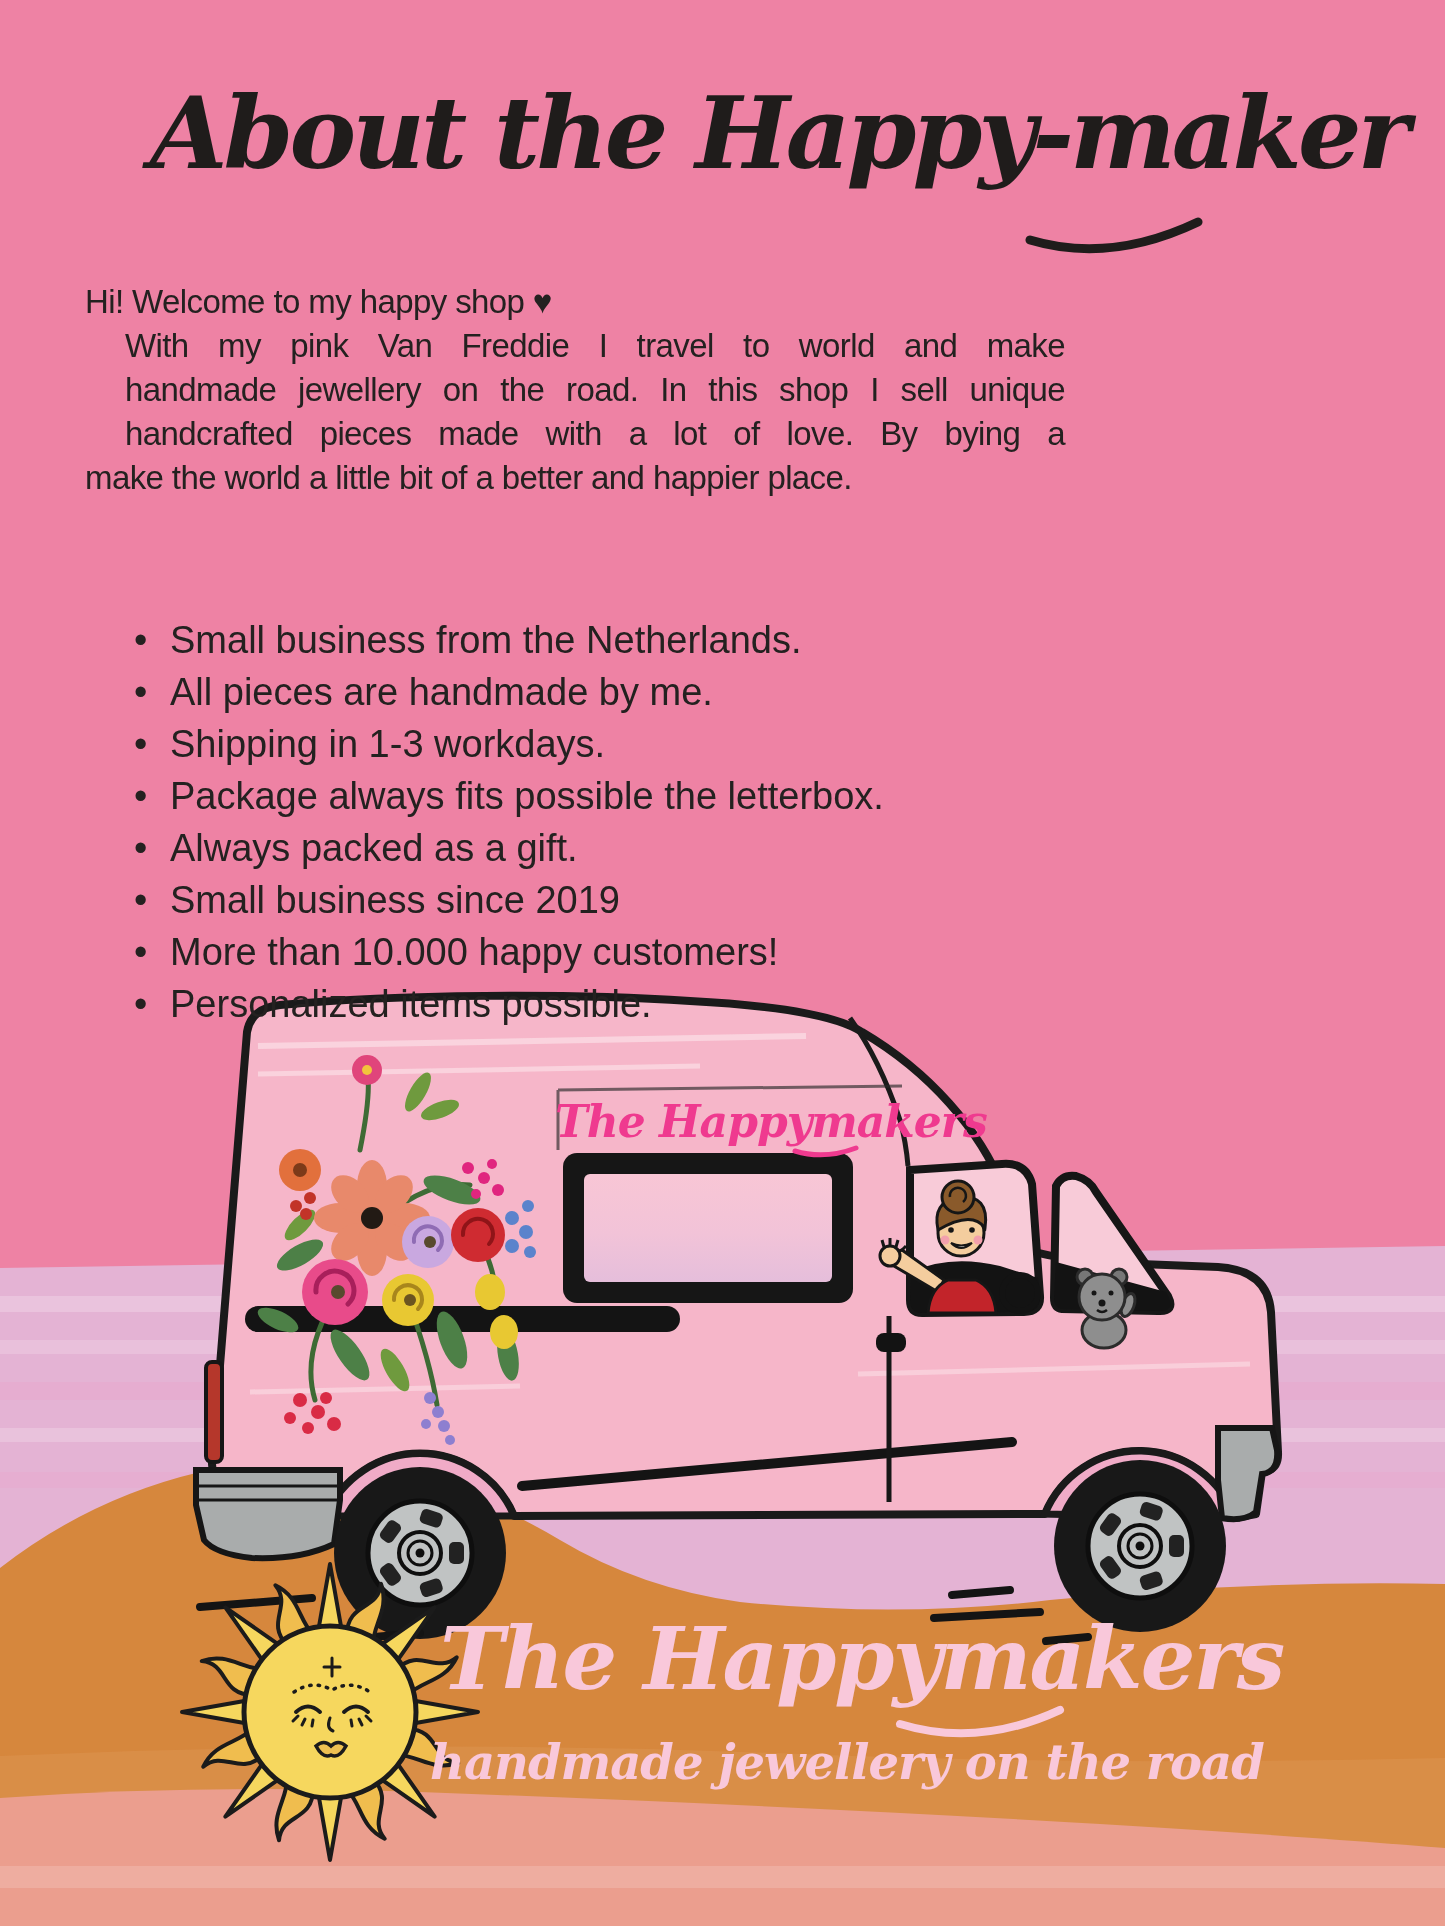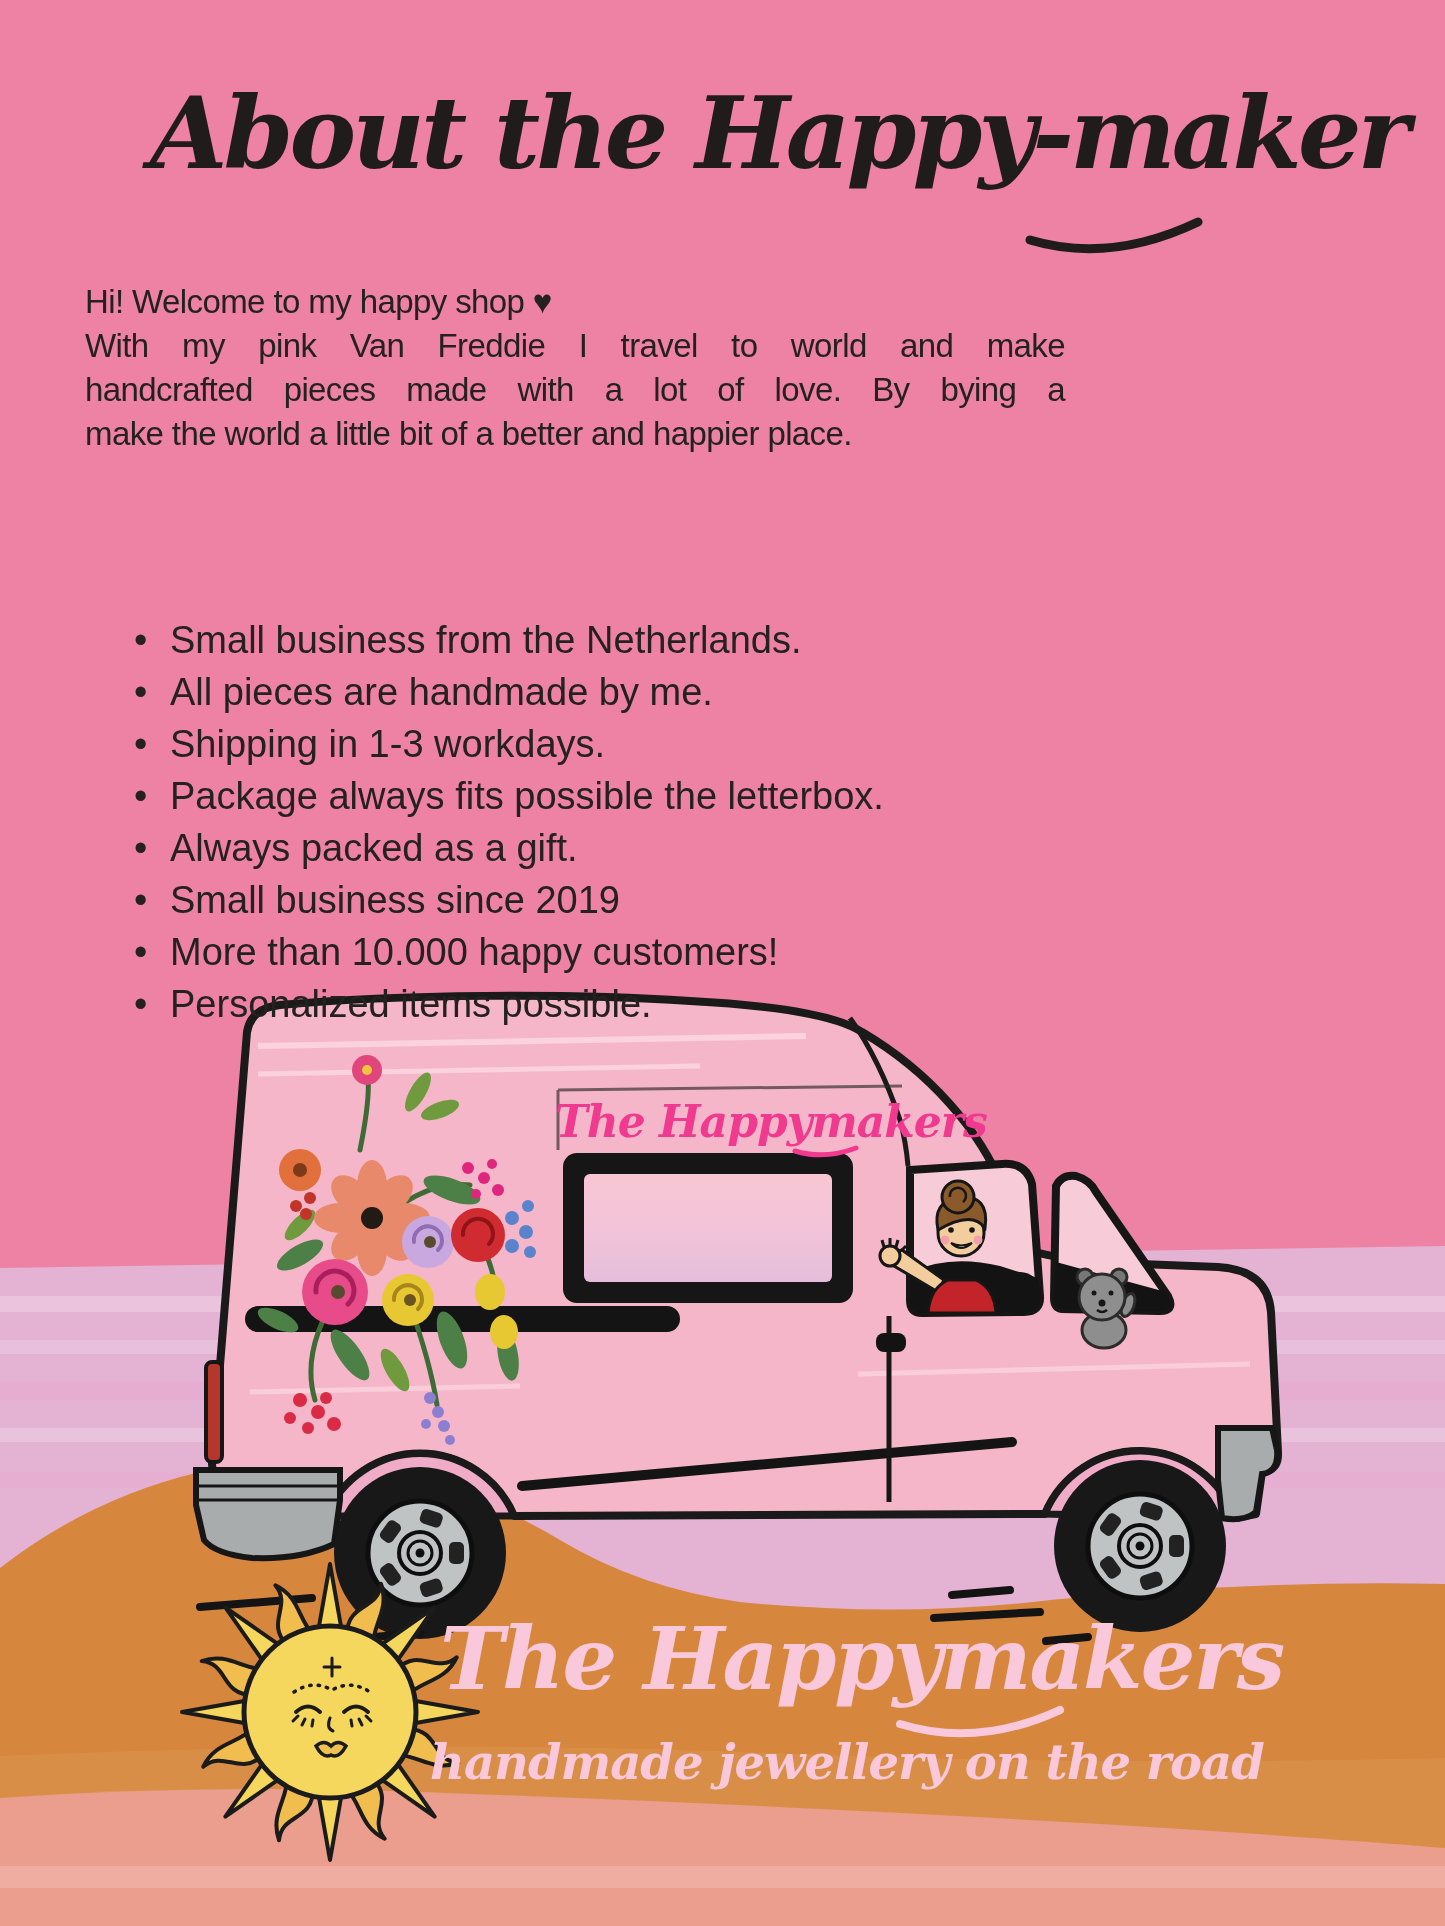--- a/index.html
+++ b/index.html
@@ -7,21 +7,21 @@
          font-family:"Liberation Sans",sans-serif;color:#242120;}
   svg.scene{position:absolute;left:0;top:0;width:1445px;height:1926px;display:block;}
 
   .title{position:absolute;left:150px;top:74px;width:1120px;white-space:nowrap;
          font-family:"DejaVu Serif",serif;font-style:italic;font-weight:700;
          font-size:100px;letter-spacing:-4px;color:#1f1c1b;}
 
   .intro{position:absolute;left:85px;top:280px;width:980px;
          font-size:33px;letter-spacing:-0.6px;line-height:44px;color:#242120;}
   .intro .line{white-space:nowrap;}
-  .intro .just{text-align:justify;text-align-last:justify;}
+  .intro .just{text-align:justify;text-align-last:justify;margin-left:40px;}
 
   .bullets{position:absolute;left:118px;top:598px;width:950px;margin:16px;padding:0;
            list-style:none;font-size:38px;line-height:52px;color:#242120;}
   .bullets li{position:relative;padding-left:36px;white-space:nowrap;}
   .bullets li::before{content:"\2022";position:absolute;left:0;top:0;}
 
   .van-script{position:absolute;left:555px;top:1096px;width:280px;text-align:center;white-space:nowrap;
               font-family:"DejaVu Serif",serif;font-style:italic;font-weight:700;
               font-size:44px;letter-spacing:-1px;color:#ef3a8f;}
 
@@ -318,20 +318,21 @@
       <path d="M795 1151 Q824 1160 856 1148" stroke="#ef3a8f" stroke-width="5"></path>
       <path d="M900 1724 Q978 1748 1060 1710" stroke="#f9c8da" stroke-width="8"></path>
     </g>
   </svg>
 
   <div class="title">About the Happy-maker</div>
 
   <div class="intro">
     <div class="line">Hi! Welcome to my happy shop ♥</div>
     <div class="line just">With my pink Van Freddie I travel to world and make</div>
+    <div class="line just">handmade jewellery on the road. In this shop I sell unique</div>
     <div class="line just">handcrafted pieces made with a lot of love. By bying a</div>
     <div class="line">make the world a little bit of a better and happier place.</div>
   </div>
 
   <ul class="bullets">
     <li>Small business from the Netherlands.</li>
     <li>All pieces are handmade by me.</li>
     <li>Shipping in 1-3 workdays.</li>
     <li>Package always fits possible the letterbox.</li>
     <li>Always packed as a gift.</li>

